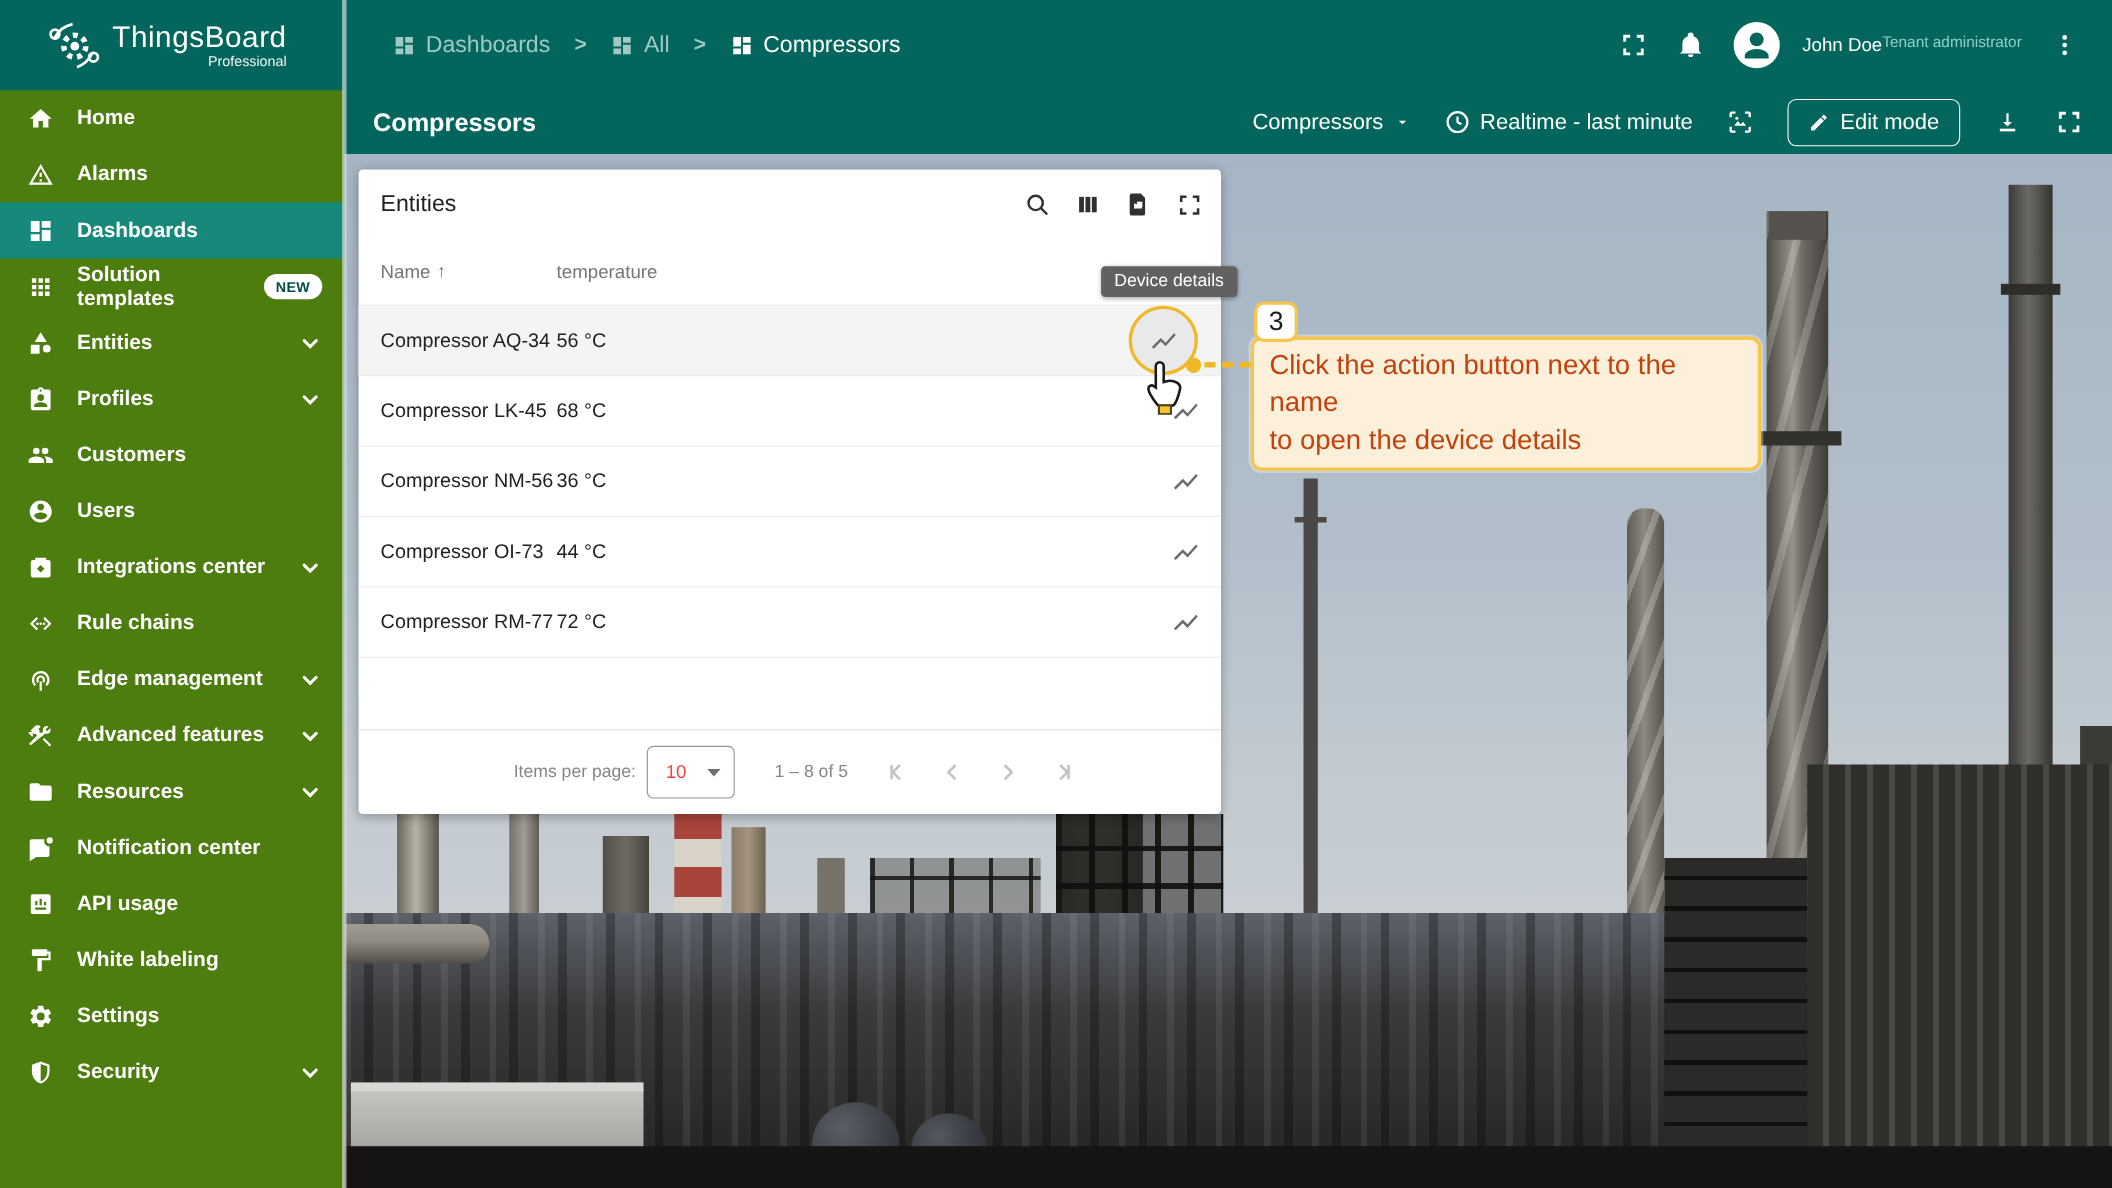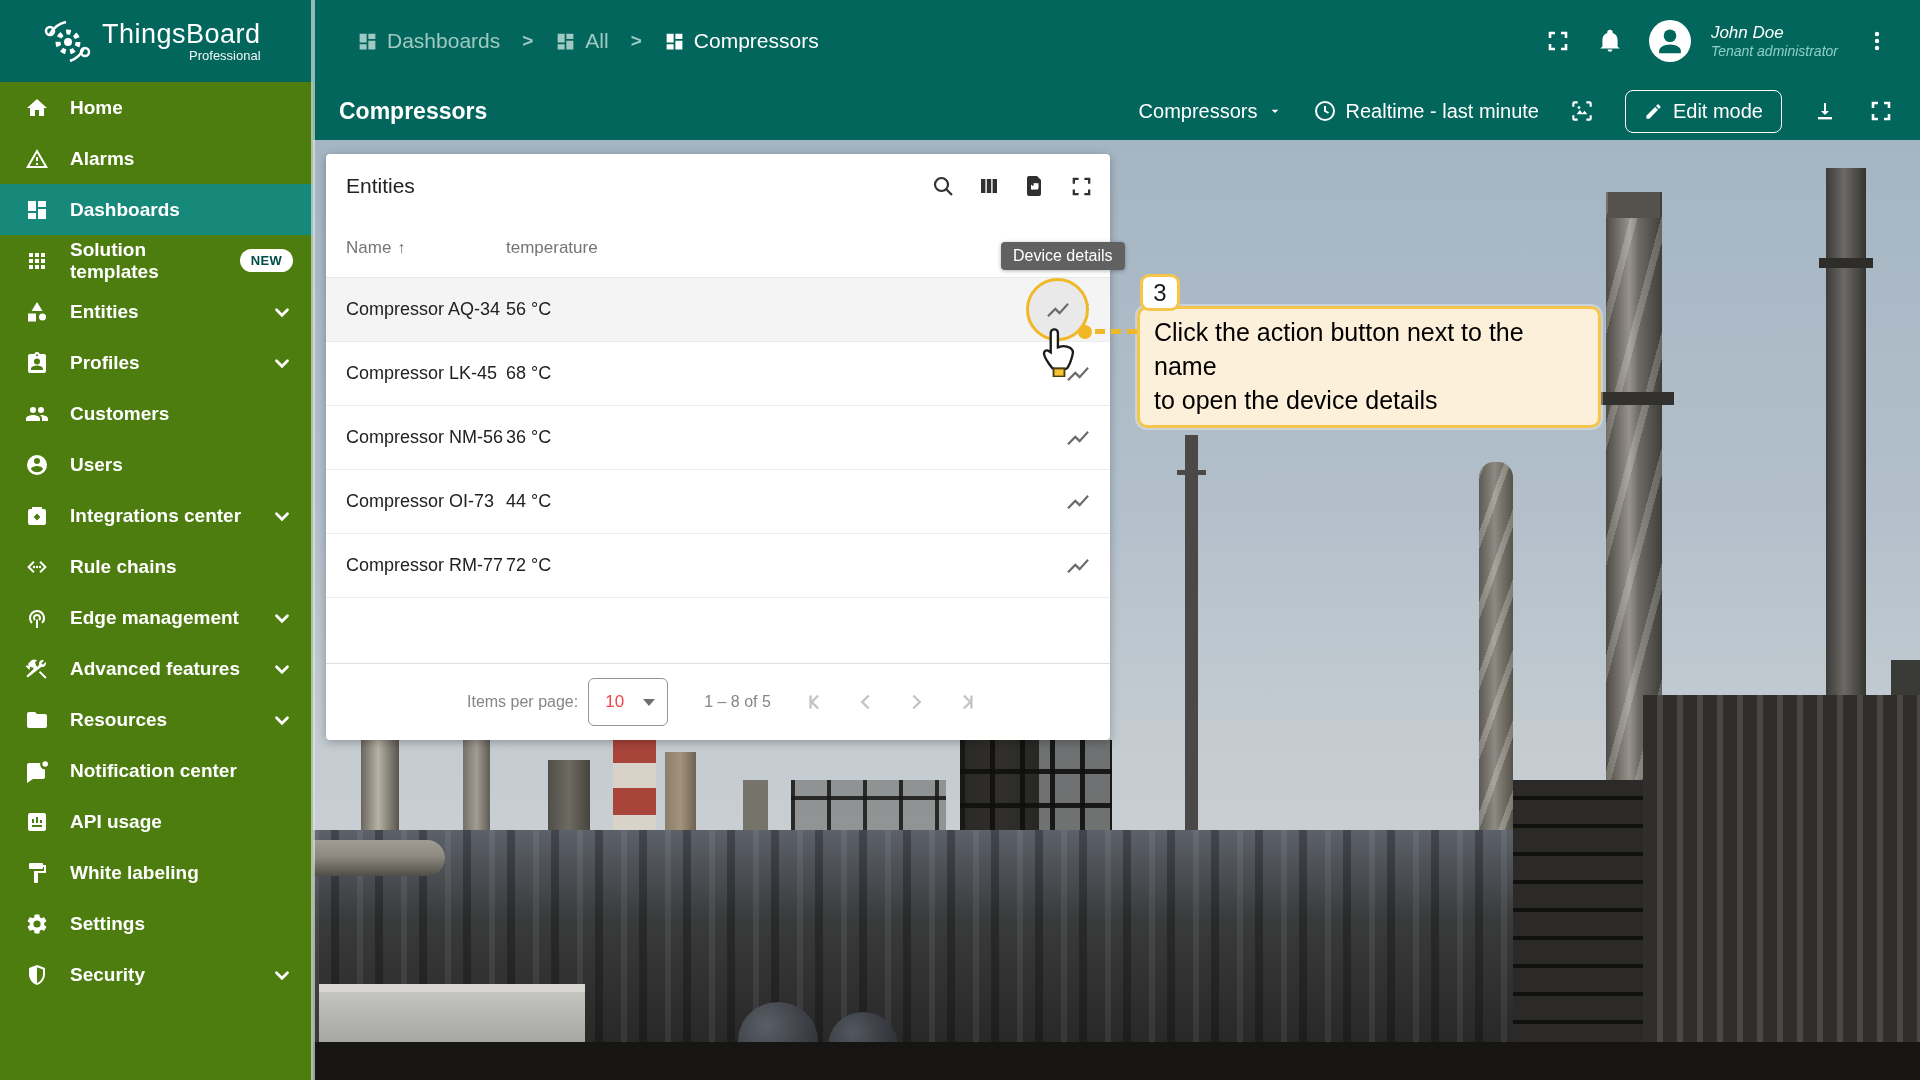--- a/index.html
+++ b/index.html
@@ -13,21 +13,21 @@
   #logo-text { color:#fff; margin-left:8px; display:flex; flex-direction:column; align-items:flex-end; }
   #logo-text .brand { font-size:27px; letter-spacing:.5px; }
   #logo-text .edition { font-size:13px; margin-top:-2px; opacity:.95; }
   #breadcrumb { display:flex; align-items:center; margin-left:44px; gap:22px; }
   .crumb { display:flex; align-items:center; gap:9px; color:#9fcac3; font-size:21px; }
   .crumb.current { color:#ffffff; }
   .crumb-sep { color:#9fcac3; font-size:19px; font-weight:700; }
   #topbar-right { margin-left:auto; display:flex; align-items:center; gap:26px; padding-right:30px; }
   .tb-iconbtn { width:26px; height:26px; display:flex; align-items:center; justify-content:center; cursor:pointer; }
   #avatar { width:42px; height:42px; border-radius:50%; background:#ffffff; display:flex; align-items:center; justify-content:center; }
-  #user-text { display:flex; flex-direction:column; line-height:1.25; margin-left:-6px;font-style:italic; }
+  #user-text { display:flex; flex-direction:row; line-height:1.25; margin-left:-6px; }
   #user-text .name { color:#fff; font-size:17px; }
   #user-text .role { color:#8ed0c6; font-size:14px; }
 
   
   #dashbar { position:absolute; left:313px; top:82px; width:1607px; height:58px; background:#02665c; display:flex; align-items:center; padding:0 26px; z-index:40; }
   #dash-title { color:#fff; font-size:23px; font-weight:700; }
   #dashbar-right { margin-left:auto; display:flex; align-items:center; gap:30px; }
   .dash-ctl { display:flex; align-items:center; gap:9px; color:#fff; font-size:20px; cursor:pointer; }
   #edit-btn { display:flex; align-items:center; gap:10px; color:#fff; font-size:20px; font-weight:500; border:1.5px solid #ffffff; border-radius:8px; padding:9px 18px; cursor:pointer; background:transparent;justify-content:space-between; }
 
@@ -69,21 +69,21 @@
   #pager-btns { display:flex; align-items:center; gap:24px; margin-left:32px; }
   .pager-btn { width:26px; height:26px; display:flex; align-items:center; justify-content:center; }
 
   
   #tooltip { position:absolute; left:1001px; top:242px; background:#616161; color:#fff; font-size:16px; padding:5px 12px; border-radius:4px; z-index:25; box-shadow:0 1px 4px rgba(0,0,0,.3); }
   #hl-circle { position:absolute; left:1026px; top:278px; width:63px; height:63px; border:3.5px solid #f0b827; border-radius:50%; background:#e9e9e9; display:flex; align-items:center; justify-content:center; z-index:20; }
   #cursor-hand { position:absolute; left:1038px; top:327px; z-index:26; }
   #conn-dot { position:absolute; left:1078px; top:325px; width:14px; height:14px; border-radius:50%; background:#f0b827; z-index:24; }
   #conn-dash { position:absolute; left:1095px; top:329px; width:42px; border-top:5px dashed #f0b827; z-index:24; }
   #step-badge { position:absolute; left:1140px; top:274px; min-width:40px; height:37px; background:#fff; border:3px solid #f6c54b; border-radius:9px; display:flex; align-items:center; justify-content:center; font-size:24px; color:#1b1b1b; z-index:23; }
-  #callout { position:absolute; left:1137px; top:306px; width:464px; background:#fdf0da; border:3px solid #f6c54b; border-radius:10px; padding:6px 14px 8px 14px; font-size:25px; line-height:34px; color:#000000; z-index:22; box-shadow:0 0 0 2px rgba(255,255,255,.35); }
+  #callout { position:absolute; left:1137px; top:306px; width:464px; background:#fdf0da; border:3px solid #f6c54b; border-radius:10px; padding:6px 14px 8px 14px; font-size:25px; line-height:34px; color:#c2410c; z-index:22; box-shadow:0 0 0 2px rgba(255,255,255,.35); }
 </style>
 </head>
 <body>
 
 <div id="page">
 
   <div id="photo">
     <div class="ph" style="left:872px;top:295px;width:13px;height:645px;background:#4a4947;"></div>
     <div class="ph" style="left:864px;top:330px;width:29px;height:5px;background:#4a4947;"></div>
     <div class="ph" style="left:1005px;top:800px;width:320px;height:4px;background:#3a3936;transform:rotate(-17deg);transform-origin:left center;"></div>

